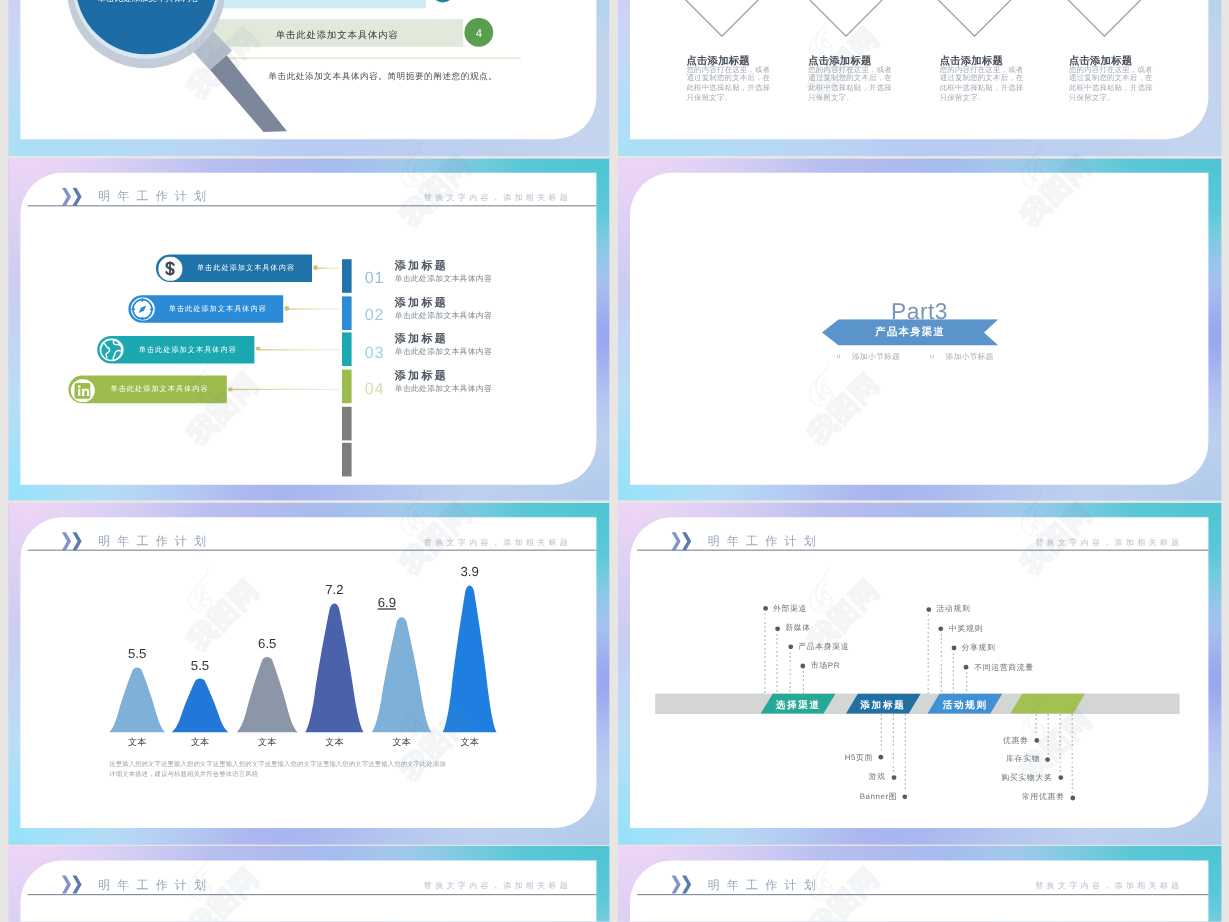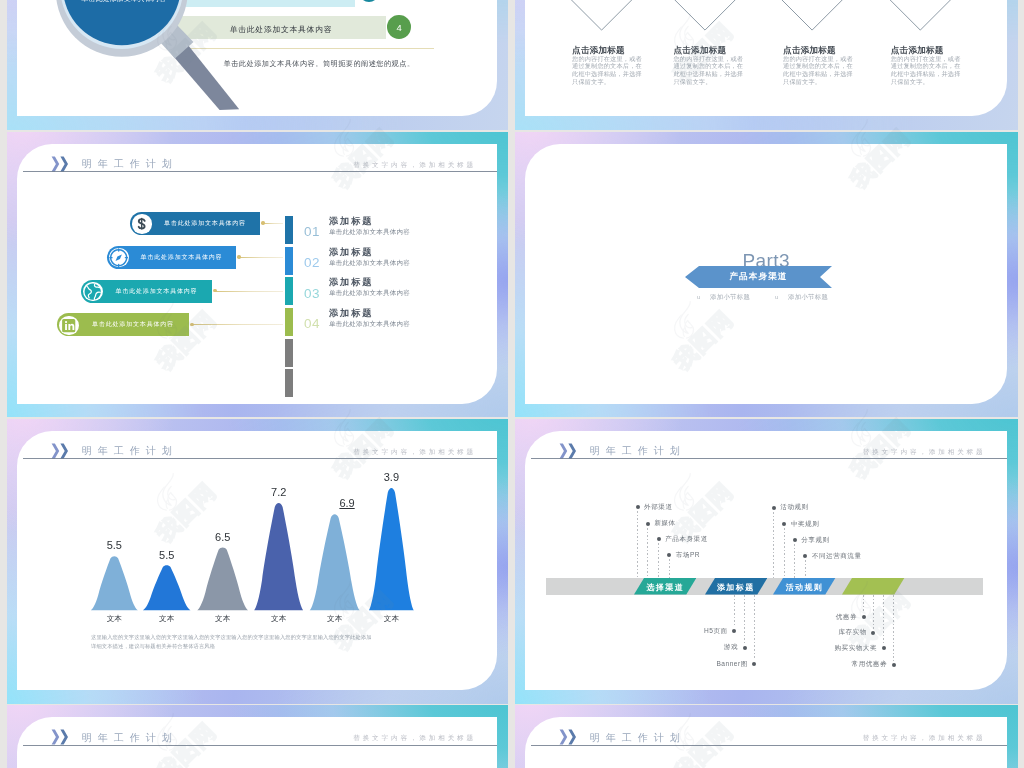--- a/index.html
+++ b/index.html
@@ -217,21 +217,21 @@
           <path d="M361.90 191.20 C363.47 189.35 366.40 178.88 369.10 156.70 C372.02 129.60 377.65 92.64 380.80 73.54 C382.49 67.38 386.31 67.38 388.00 73.54 C391.15 92.64 396.77 129.60 399.70 156.70 C402.40 178.88 405.32 189.35 406.90 191.20 Z" fill="#1e7fe0"></path>
         </svg>
         <div style="position:absolute;left:87.3px;top:120.80000000000001px;width:40px;text-align:center;font-size:11px;color:#2e3338;">5.5</div>
         <div style="position:absolute;left:87.3px;top:195.2px;width:40px;text-align:center;font-size:7.6px;color:#3b4149;">文本</div>
         <div style="position:absolute;left:139.7px;top:130px;width:40px;text-align:center;font-size:11px;color:#2e3338;">5.5</div>
         <div style="position:absolute;left:139.7px;top:195.2px;width:40px;text-align:center;font-size:7.6px;color:#3b4149;">文本</div>
         <div style="position:absolute;left:195.7px;top:112px;width:40px;text-align:center;font-size:11px;color:#2e3338;">6.5</div>
         <div style="position:absolute;left:195.7px;top:195.2px;width:40px;text-align:center;font-size:7.6px;color:#3b4149;">文本</div>
         <div style="position:absolute;left:251.7px;top:67.2px;width:40px;text-align:center;font-size:11px;color:#2e3338;">7.2</div>
         <div style="position:absolute;left:251.7px;top:195.2px;width:40px;text-align:center;font-size:7.6px;color:#3b4149;">文本</div>
-        <div style="position:absolute;left:307.7px;top:78.6px;width:40px;text-align:right;font-size:11px;color:#2e3338;text-decoration:underline;">6.9</div>
+        <div style="position:absolute;left:307.7px;top:78.6px;width:40px;text-align:left;font-size:11px;color:#2e3338;text-decoration:underline;">6.9</div>
         <div style="position:absolute;left:307.7px;top:195.2px;width:40px;text-align:center;font-size:7.6px;color:#3b4149;">文本</div>
         <div style="position:absolute;left:364.4px;top:52px;width:40px;text-align:center;font-size:11px;color:#2e3338;">3.9</div>
         <div style="position:absolute;left:364.4px;top:195.2px;width:40px;text-align:center;font-size:7.6px;color:#3b4149;">文本</div>
         <div style="position:absolute;left:84px;top:214px;width:330px;font-size:5.3px;line-height:9.5px;color:#9aa2ab;letter-spacing:.1px;white-space:nowrap;">这里输入您的文字这里输入您的文字这里输入您的文字这里输入您的文字这里输入您的文字这里输入您的文字此处添加</div>
         <div style="position:absolute;left:84px;top:223.5px;width:330px;font-size:5.3px;line-height:9.5px;color:#9aa2ab;letter-spacing:.1px;white-space:nowrap;">详细文本描述，建议与标题相关并符合整体语言风格</div>
       </div>
   </div>
 
   <div class="tile" id="t6" style="left:515px;top:418.7px;width:502.5px;height:285.4px;">
     <div class="bgwrap bg-b"></div>

